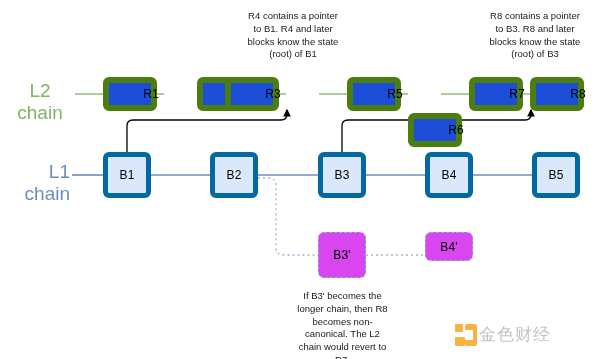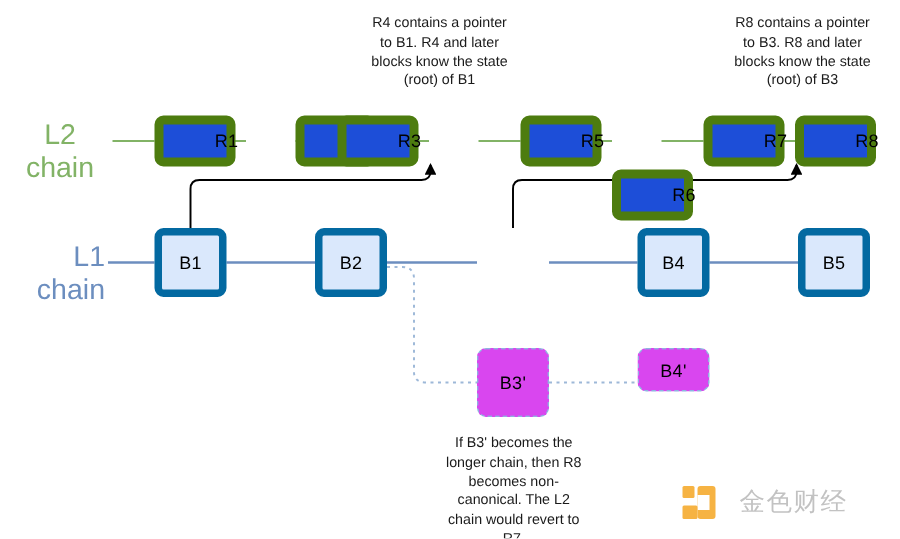--- a/index.html
+++ b/index.html
@@ -69,21 +69,21 @@
     line-height: 1.35;
     color: #1a1a1a;
     white-space: pre-line;
   }
 
   
   .watermark {
     position: absolute;
     display: flex;
     align-items: center;
-    gap: 16px;
+    gap: 2px;
     opacity: .85;
   }
   .wm-mark {
     position: relative;
     width: 22px;
     height: 22px;
   }
   .wm-mark .sq {
     position: absolute;
     background: #f5a623;
@@ -154,20 +154,21 @@
   <div class="node l2node" style="left:103px; top:77px; width:33px; height:34px;">R1</div>
   <div class="node l2node" style="left:164px; top:77px; width:33px; height:34px;margin-left:33px;">R2</div>
   <div class="node l2node" style="left:225px; top:77px; width:19px; height:34px;">R3</div>
   <div class="node l2node" style="left:347px; top:77px; width:47px; height:34px;">R5</div>
   <div class="node l2node" style="left:408px; top:77px; width:28px; height:34px;margin-top:36px;">R6</div>
   <div class="node l2node" style="left:469px; top:77px; width:33px; height:34px;">R7</div>
   <div class="node l2node" style="left:530px; top:77px; width:33px; height:34px;">R8</div>
 
   <div class="node l1node" style="left:103px; top:152px; width:48px; height:46px;">B1</div>
   <div class="node l1node" style="left:210px; top:152px; width:48px; height:46px;">B2</div>
+  <div class="node l1node" style="left:318px; top:152px; width:48px; height:46px;">B3</div>
   <div class="node l1node" style="left:425px; top:152px; width:48px; height:46px;">B4</div>
   <div class="node l1node" style="left:532px; top:152px; width:48px; height:46px;">B5</div>
 
   <div class="node forknode" style="left:318px; top:232px; width:48px; height:46px;">B3'</div>
   <div class="node forknode" style="left:425px; top:232px; width:48px; height:29px;">B4'</div>
 
   <div class="annot" style="left:228px; top:10px; width:130px;">R4 contains a pointer
 to B1. R4 and later
 blocks know the state
 (root) of B1</div>

